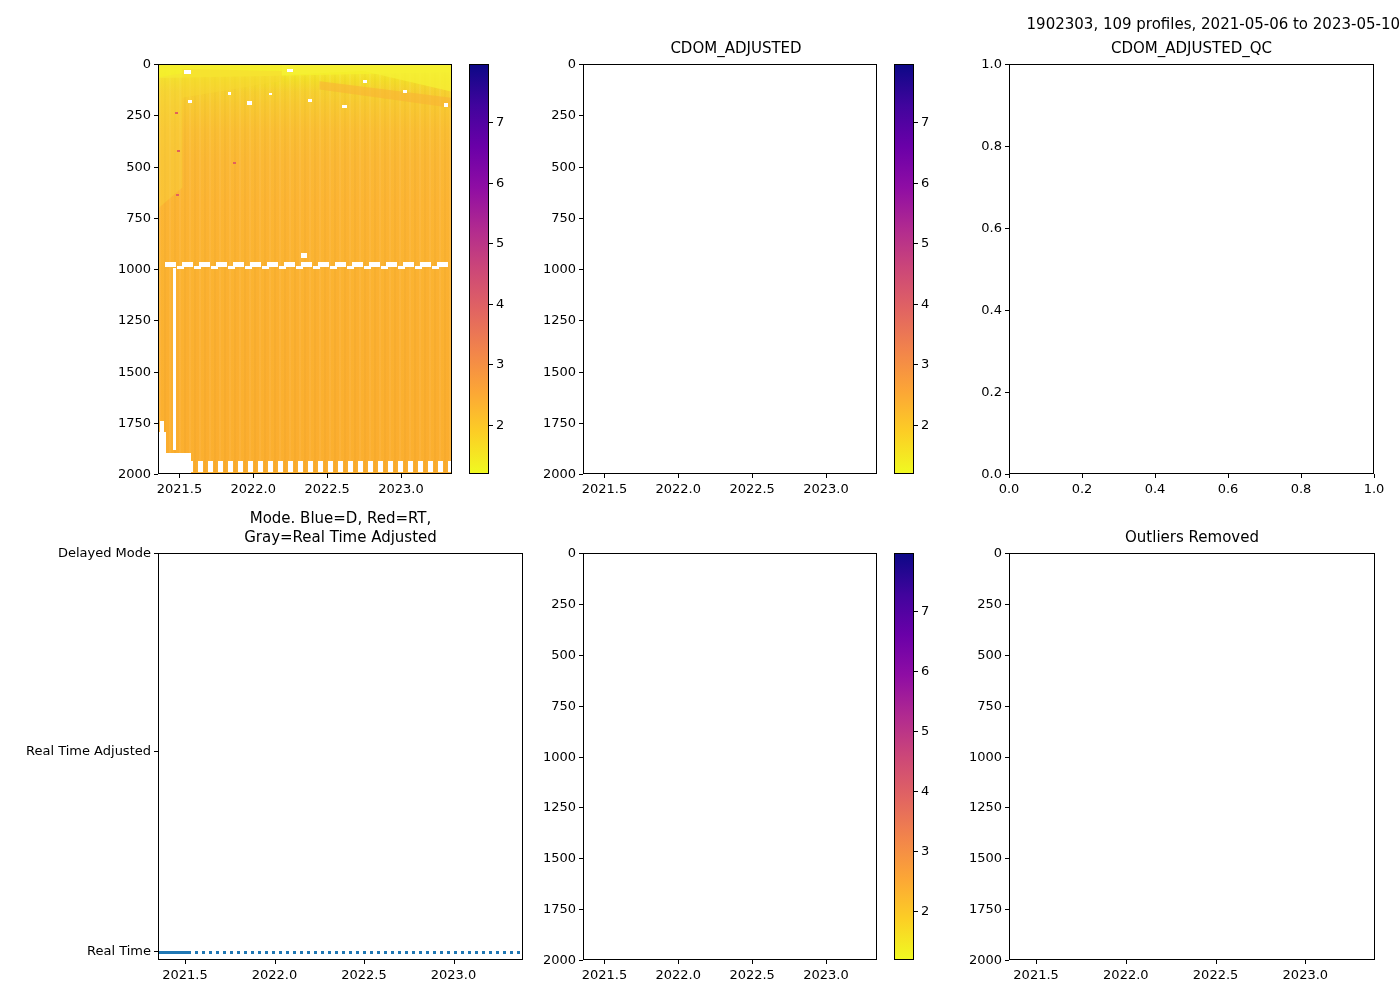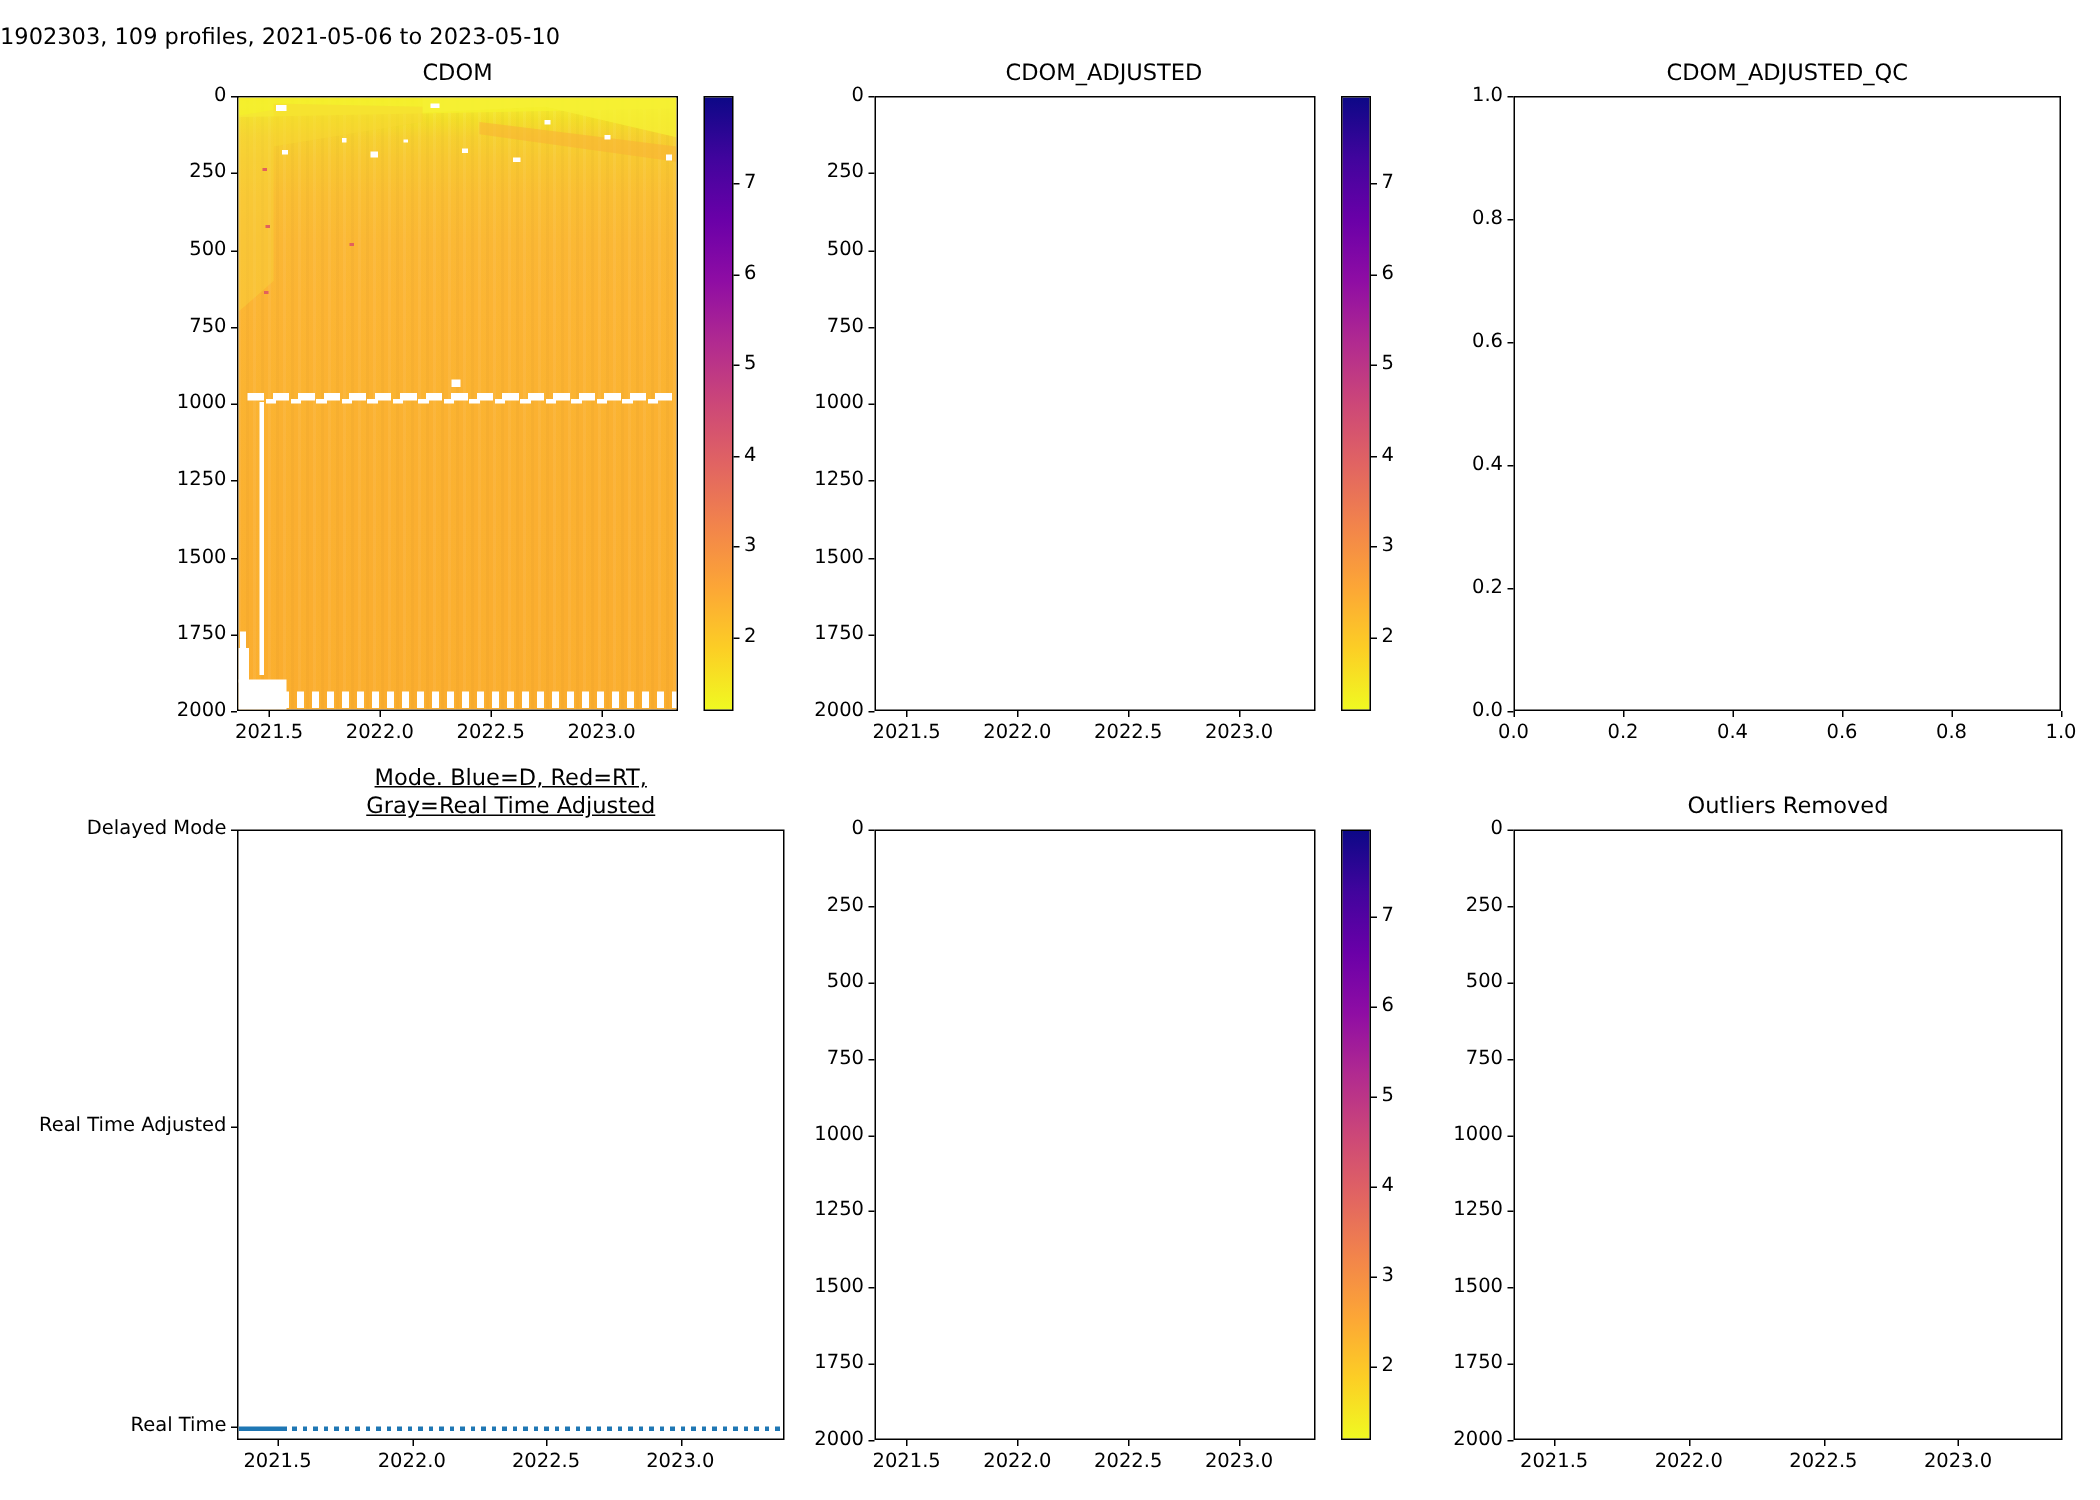--- a/index.html
+++ b/index.html
@@ -1,18 +1,18 @@
 <!DOCTYPE html>
 <html><head>
 <meta charset="utf-8">
 <style>
   html,body{margin:0;padding:0;background:#ffffff;}
   #figure{position:relative;width:1400px;height:1000px;background:#ffffff;
           font-family:"DejaVu Sans","Liberation Sans",sans-serif;color:#000;overflow:hidden;}
-  .suptitle{position:absolute;left:0;top:15px;width:100%;text-align:left;
+  .suptitle{position:absolute;left:0;top:15px;width:100%;text-align:right;
             font-size:15px;line-height:18px;color:#000;}
   .axes{position:absolute;border:1px solid #000;box-sizing:border-box;overflow:hidden;background:transparent;}
   .cbar{position:absolute;border:1px solid #000;box-sizing:border-box;}
   .axtitle{position:absolute;font-size:15px;line-height:19px;text-align:center;
            color:#000;white-space:pre-line;}
   .tick{position:absolute;background:#000;}
   .ticklabel{position:absolute;font-size:13px;line-height:16px;color:#000;}
   .xlab{text-align:center;}
   .ylab{text-align:right;}
   .cblab{text-align:left;}
@@ -48,21 +48,20 @@
       <div class="hm" style="left: 284.7px; top: 38.352px; width: 4.38px; height: 3.264px; background: rgb(255, 255, 255);"></div>
       <div class="hm" style="left: 18.104px; top: 84.864px; width: 3.212px; height: 2.448px; background: rgb(226, 97, 92);"></div>
       <div class="hm" style="left: 16.936px; top: 128.52px; width: 2.628px; height: 2.04px; background: rgb(226, 97, 92);"></div>
       <div class="hm" style="left: 73.584px; top: 97.104px; width: 3.796px; height: 2.04px; background: rgb(226, 97, 92);"></div>
       <div class="hm" style="left: 16.352px; top: 46.92px; width: 2.336px; height: 2.04px; background: rgb(226, 97, 92);"></div>
       <div class="hm" style="left: 5.84px; top: 197.064px; width: 286.16px; height: 5px; background: repeating-linear-gradient(90deg, rgb(255, 255, 255) 0px, rgb(255, 255, 255) 11px, transparent 11px, transparent 17px);"></div>
       <div class="hm" style="left: 17.52px; top: 200.736px; width: 268.64px; height: 3px; background: repeating-linear-gradient(90deg, rgb(255, 255, 255) 0px, rgb(255, 255, 255) 7px, transparent 7px, transparent 17px);"></div>
       <div class="hm" style="left: 29.2px; top: 396.046px; width: 262.8px; height: 11px; background: repeating-linear-gradient(90deg, rgb(255, 255, 255) 0px, rgb(255, 255, 255) 5px, transparent 5px, transparent 10px);"></div>
       <div class="hm" style="left: 14.016px; top: 203.184px; width: 3px; height: 181.968px; background: rgb(255, 255, 255);"></div>
     </div>
-    <div class="axtitle" style="left: 78px; width: 454px; bottom: 942px;">CDOM</div>
     <div class="tick" style="left: 179.422px; top: 474px; width: 1px; height: 4px;"></div>
     <div class="ticklabel xlab" style="left: 139.422px; top: 481px; width: 80px;">2021.5</div>
     <div class="tick" style="left: 253.291px; top: 474px; width: 1px; height: 4px;"></div>
     <div class="ticklabel xlab" style="left: 213.291px; top: 481px; width: 80px;">2022.0</div>
     <div class="tick" style="left: 327.161px; top: 474px; width: 1px; height: 4px;"></div>
     <div class="ticklabel xlab" style="left: 287.161px; top: 481px; width: 80px;">2022.5</div>
     <div class="tick" style="left: 401.03px; top: 474px; width: 1px; height: 4px;"></div>
     <div class="ticklabel xlab" style="left: 361.03px; top: 481px; width: 80px;">2023.0</div>
     <div class="tick" style="left: 154px; top: 64px; width: 4px; height: 1px;"></div>
     <div class="ticklabel ylab" style="left: -9px; top: 56px; width: 160px;">0</div>
@@ -159,21 +158,21 @@
     <div class="tick" style="left: 1005px; top: 310px; width: 4px; height: 1px;"></div>
     <div class="ticklabel ylab" style="left: 842px; top: 302px; width: 160px;">0.4</div>
     <div class="tick" style="left: 1005px; top: 392px; width: 4px; height: 1px;"></div>
     <div class="ticklabel ylab" style="left: 842px; top: 384px; width: 160px;">0.2</div>
     <div class="tick" style="left: 1005px; top: 474px; width: 4px; height: 1px;"></div>
     <div class="ticklabel ylab" style="left: 842px; top: 466px; width: 160px;">0.0</div>
     <div class="axes" style="left: 158px; top: 553px; width: 365px; height: 407px;">
       <div class="hm" style="left: 0px; top: 397.046px; width: 28.835px; height: 3px; background: rgb(31, 119, 180);"></div>
       <div class="hm" style="left: 28.835px; top: 397.046px; width: 336.165px; height: 3px; background: repeating-linear-gradient(90deg, rgb(31, 119, 180) 0px, rgb(31, 119, 180) 3px, transparent 3px, transparent 7px);"></div>
     </div>
-    <div class="axtitle" style="left: 78px; width: 525px; bottom: 453px; text-decoration: underline;">Mode. Blue=D, Red=RT,
+    <div class="axtitle" style="left: 78px; width: 525px; bottom: 453px;">Mode. Blue=D, Red=RT,
 Gray=Real Time Adjusted</div>
     <div class="tick" style="left: 185.03px; top: 960px; width: 1px; height: 4px;"></div>
     <div class="ticklabel xlab" style="left: 145.03px; top: 967px; width: 80px;">2021.5</div>
     <div class="tick" style="left: 274.535px; top: 960px; width: 1px; height: 4px;"></div>
     <div class="ticklabel xlab" style="left: 234.535px; top: 967px; width: 80px;">2022.0</div>
     <div class="tick" style="left: 364.04px; top: 960px; width: 1px; height: 4px;"></div>
     <div class="ticklabel xlab" style="left: 324.04px; top: 967px; width: 80px;">2022.5</div>
     <div class="tick" style="left: 453.544px; top: 960px; width: 1px; height: 4px;"></div>
     <div class="ticklabel xlab" style="left: 413.544px; top: 967px; width: 80px;">2023.0</div>
     <div class="tick" style="left: 154px; top: 553px; width: 4px; height: 1px;"></div>

